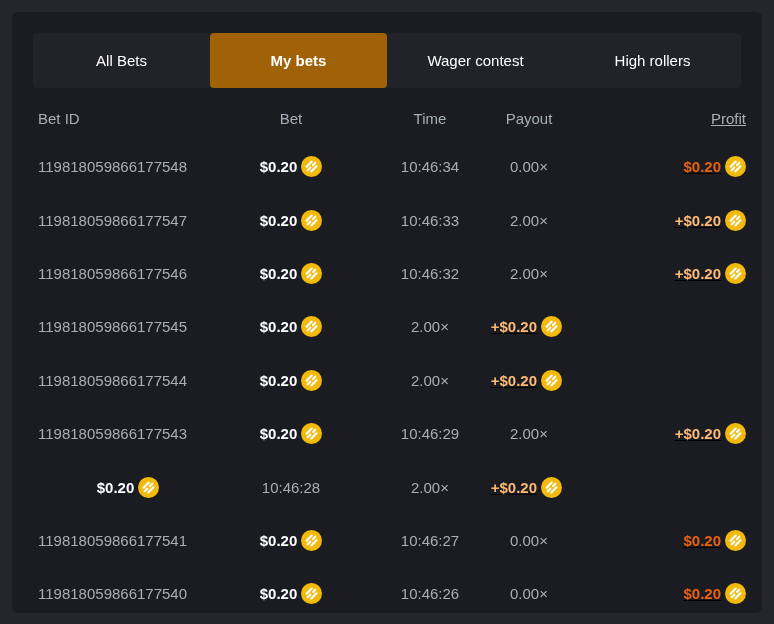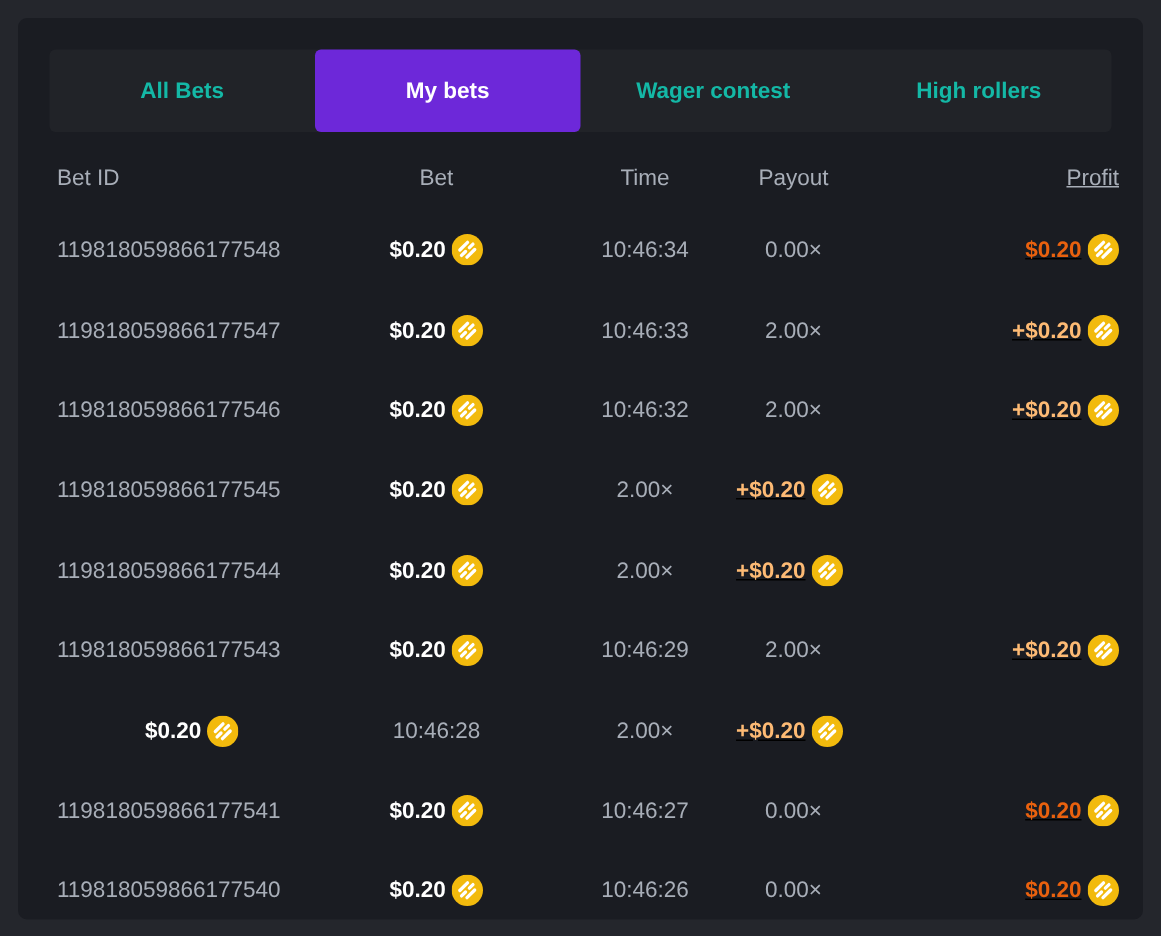--- a/index.html
+++ b/index.html
@@ -33,29 +33,28 @@
     height: 55px;
     background: #212328;
     border-radius: 4px;
     display: flex;
   }
   .tab {
     flex: 1 1 0;
     display: flex;
     align-items: center;
     justify-content: center;
-    color: #14b8a6;
+    color: #ffffff;
     font-size: 15px;
     cursor: pointer;
     border-radius: 4px;
     user-select: none;
-    font-weight: bold;
   }
   .tab.active {
-    background: #6d28d9;
+    background: #a16207;
     color: #ffffff;
     font-weight: 700;
   }
 
   
   .table {
     position: absolute;
     left: 26px;
     top: 84px;
     width: 708px;

